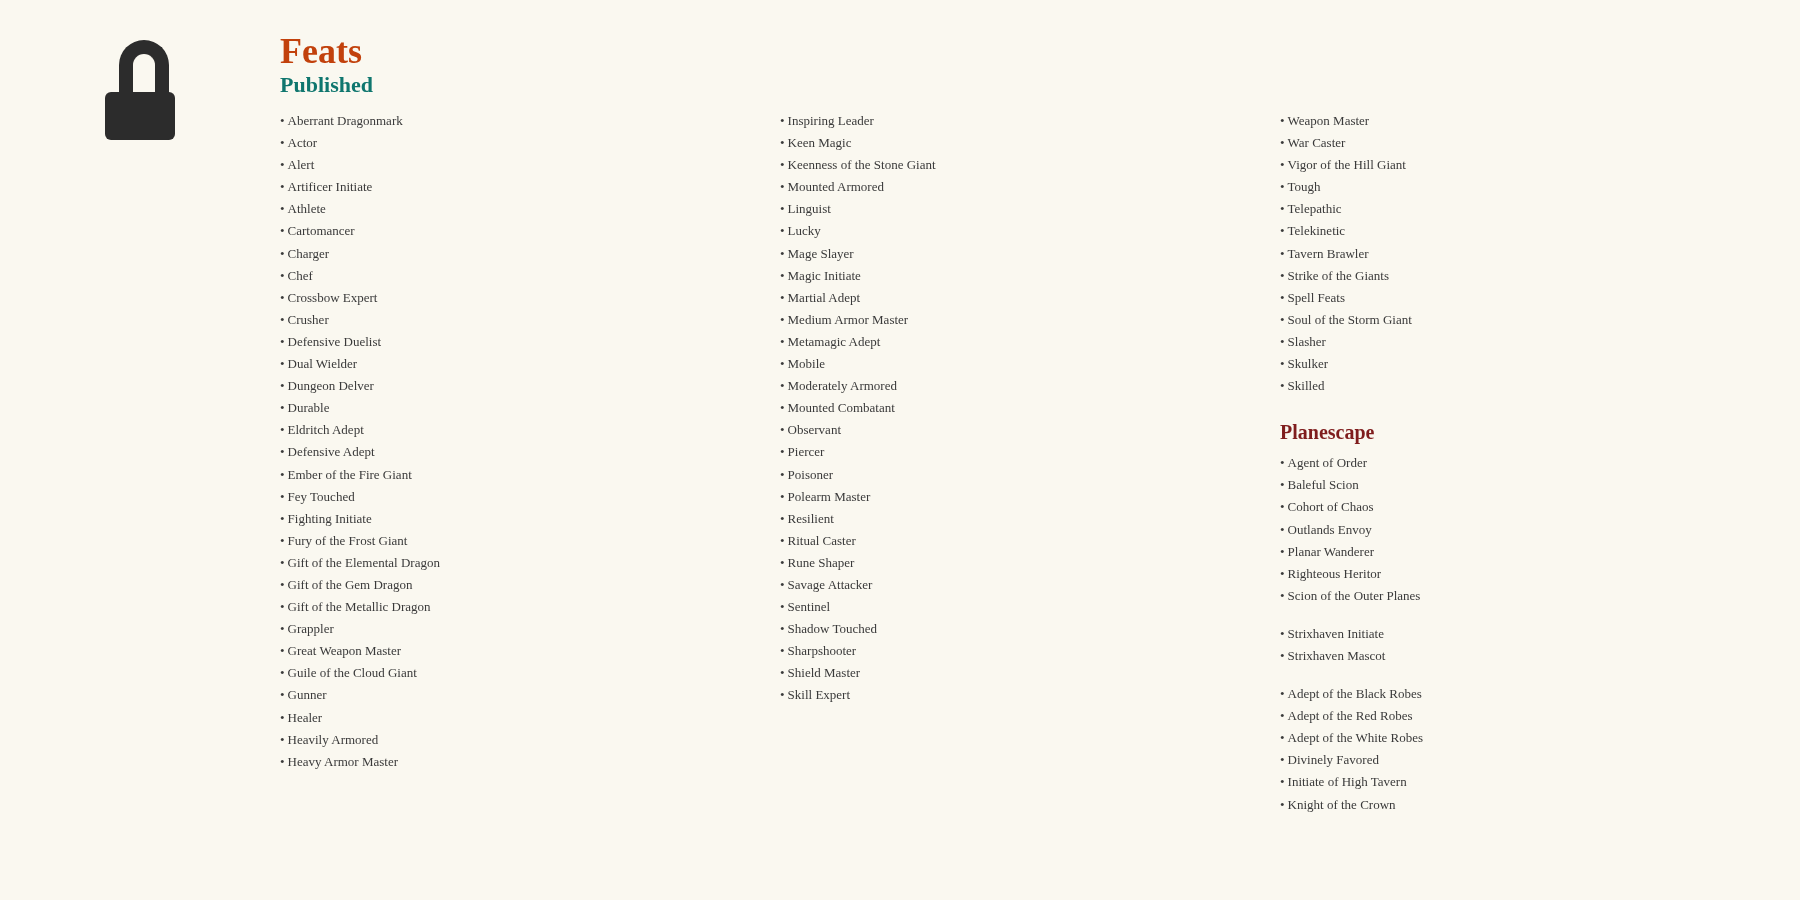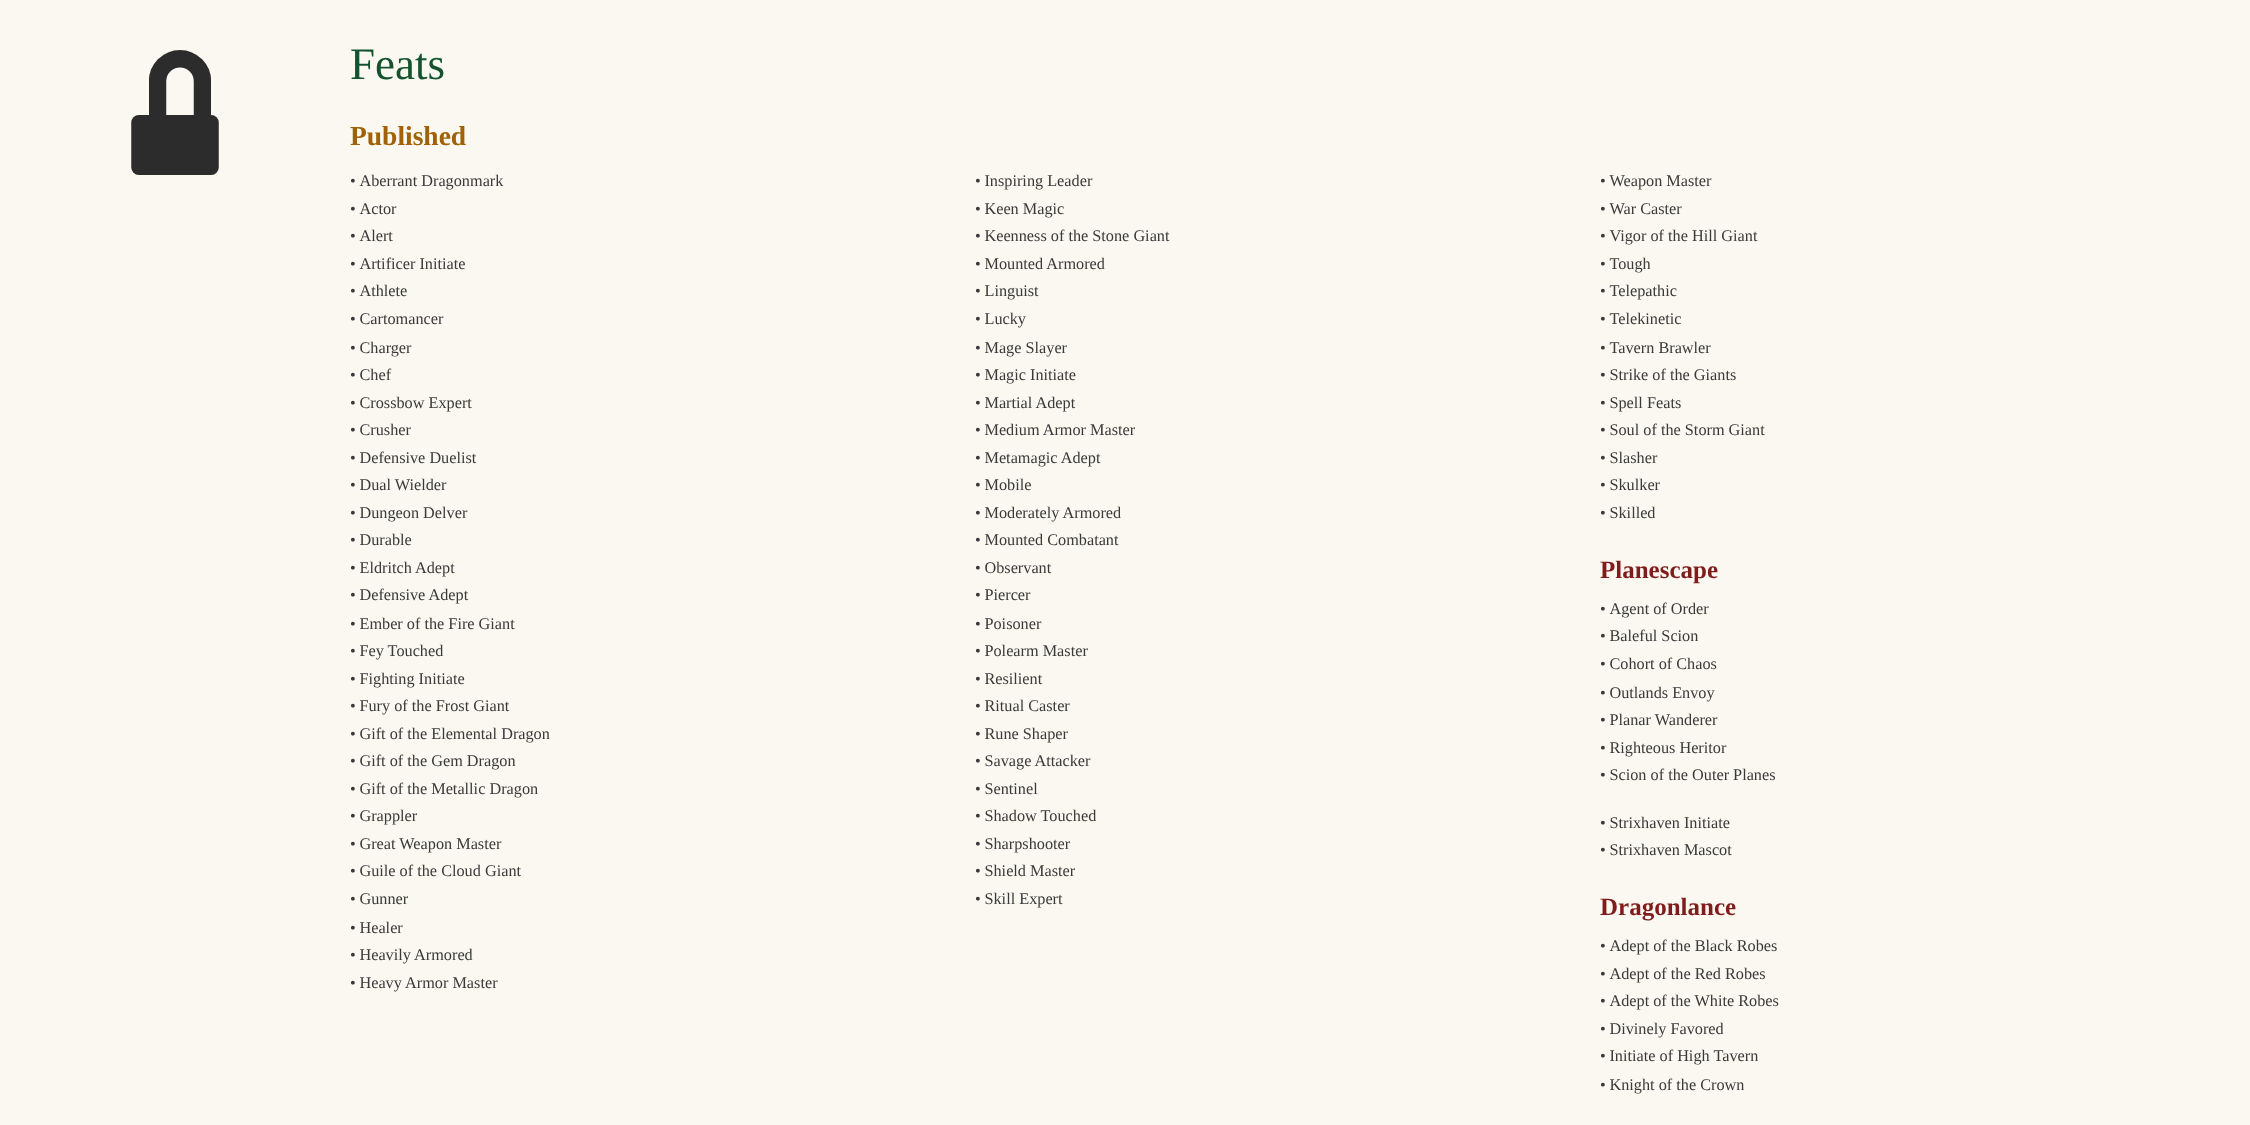--- a/index.html
+++ b/index.html
@@ -41,29 +41,28 @@
       width: 70px;
       height: 52px;
       background-color: #2c2c2c;
       border-radius: 6px;
     }
     .right-panel {
       flex: 1;
     }
     .page-title {
       font-size: 36px;
-      font-weight: normal;
-      color: #14532d;
-      margin-bottom: 24px;
+      font-weight: bold;
+      color: #c2410c;
       font-family: Georgia, serif;
     }
     .section-title {
       font-size: 22px;
       font-weight: bold;
-      color: #a16207;
+      color: #0f766e;
       margin-bottom: 12px;
       font-family: Georgia, serif;
     }
     .feats-grid {
       display: grid;
       grid-template-columns: repeat(3, 1fr);
       gap: 0 20px;
       margin-bottom: 40px;
     }
     .feat-column {
@@ -438,21 +437,20 @@
         <div class="subsection-feats" id="strixhaven-feats">
             <div class="feat-item">
               <span class="feat-bullet">•</span>
               <span class="feat-name">Strixhaven Initiate</span>
             </div>
             <div class="feat-item">
               <span class="feat-bullet">•</span>
               <span class="feat-name">Strixhaven Mascot</span>
             </div>
           </div>
-        <div class="subsection-title">Dragonlance</div>
         <div class="subsection-feats" id="dragonlance-feats">
             <div class="feat-item">
               <span class="feat-bullet">•</span>
               <span class="feat-name">Adept of the Black Robes</span>
             </div>
             <div class="feat-item">
               <span class="feat-bullet">•</span>
               <span class="feat-name">Adept of the Red Robes</span>
             </div>
             <div class="feat-item">

